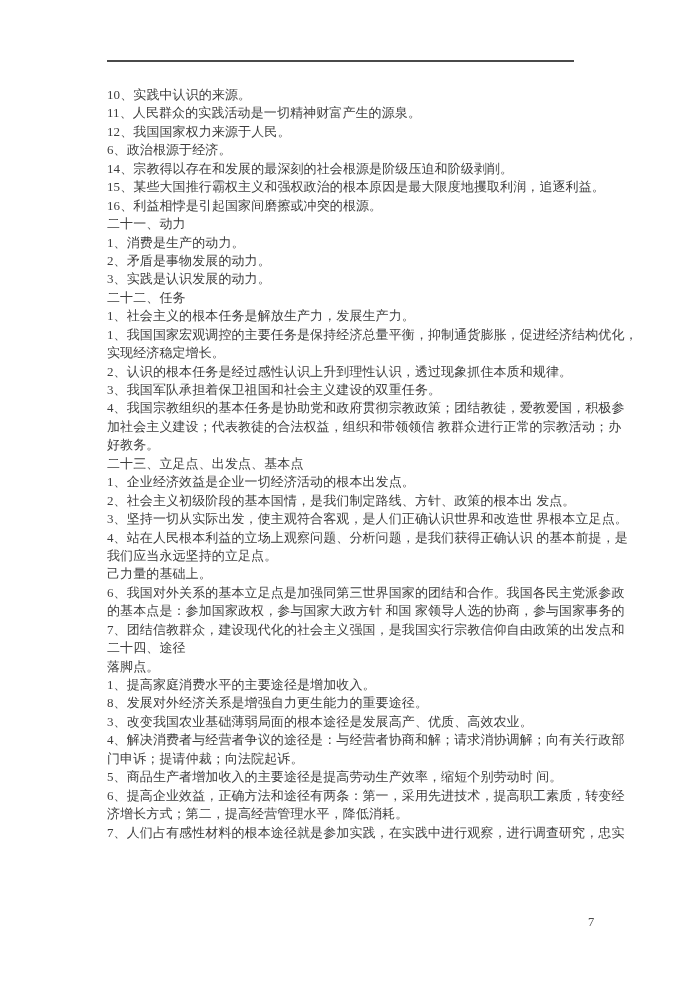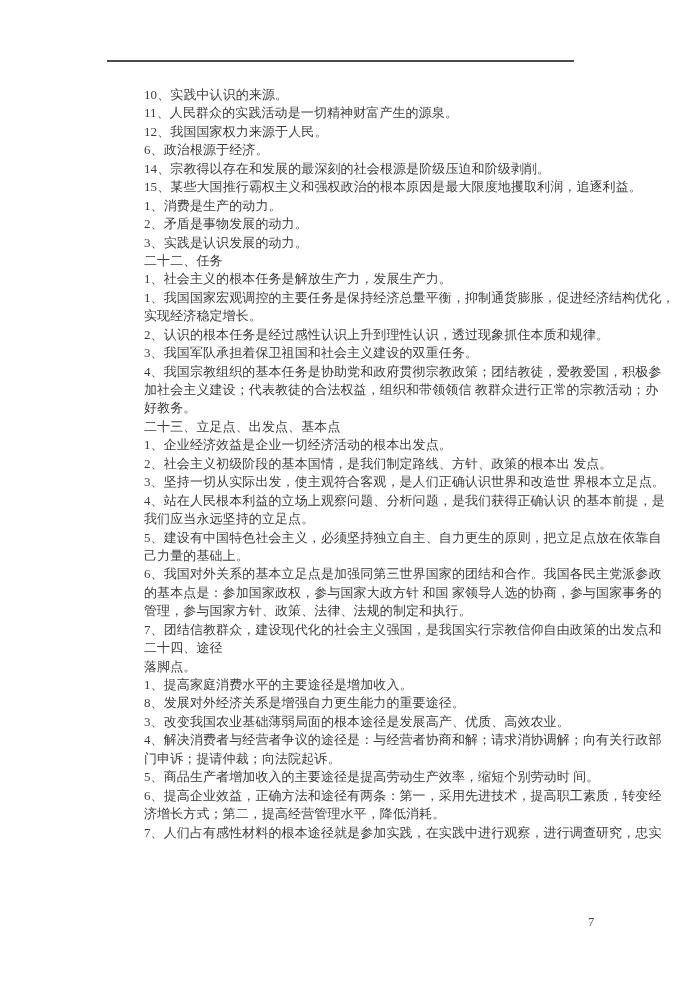--- a/index.html
+++ b/index.html
@@ -29,21 +29,20 @@
     top: 86px;
     width: 490px;
     color: #3d3d3d;
     font-size: 13px;
   }
   .line {
     height: 18.45px;
     line-height: 18.45px;
     white-space: pre;
     letter-spacing: 0.1px;
-    margin-left: 37px;
   }
   .page-number {
     position: absolute;
     left: 588px;
     top: 915px;
     font-size: 12.5px;
     color: #4a4a4a;
   }
 </style>
 </head>
@@ -51,43 +50,43 @@
 
 <div class="page">
   <div class="header-rule"></div>
   <div class="content">
       <div class="line">10、实践中认识的来源。</div>
       <div class="line">11、人民群众的实践活动是一切精神财富产生的源泉。</div>
       <div class="line">12、我国国家权力来源于人民。</div>
       <div class="line">6、政治根源于经济。</div>
       <div class="line">14、宗教得以存在和发展的最深刻的社会根源是阶级压迫和阶级剥削。</div>
       <div class="line">15、某些大国推行霸权主义和强权政治的根本原因是最大限度地攫取利润，追逐利益。</div>
+      <div class="line">16、利益相悖是引起国家间磨擦或冲突的根源。</div>
+      <div class="line heading">二十一、动力</div>
       <div class="line">1、消费是生产的动力。</div>
       <div class="line">2、矛盾是事物发展的动力。</div>
       <div class="line">3、实践是认识发展的动力。</div>
       <div class="line heading">二十二、任务</div>
       <div class="line">1、社会主义的根本任务是解放生产力，发展生产力。</div>
       <div class="line">1、我国国家宏观调控的主要任务是保持经济总量平衡，抑制通货膨胀，促进经济结构优化，</div>
       <div class="line">实现经济稳定增长。</div>
       <div class="line">2、认识的根本任务是经过感性认识上升到理性认识，透过现象抓住本质和规律。</div>
       <div class="line">3、我国军队承担着保卫祖国和社会主义建设的双重任务。</div>
       <div class="line">4、我国宗教组织的基本任务是协助党和政府贯彻宗教政策；团结教徒，爱教爱国，积极参</div>
       <div class="line">加社会主义建设；代表教徒的合法权益，组织和带领领信 教群众进行正常的宗教活动；办</div>
       <div class="line">好教务。</div>
       <div class="line heading">二十三、立足点、出发点、基本点</div>
       <div class="line">1、企业经济效益是企业一切经济活动的根本出发点。</div>
       <div class="line">2、社会主义初级阶段的基本国情，是我们制定路线、方针、政策的根本出 发点。</div>
       <div class="line">3、坚持一切从实际出发，使主观符合客观，是人们正确认识世界和改造世 界根本立足点。</div>
       <div class="line">4、站在人民根本利益的立场上观察问题、分析问题，是我们获得正确认识 的基本前提，是</div>
       <div class="line">我们应当永远坚持的立足点。</div>
-      <div class="line">5、建设有中国特色社会主义，必须坚持独立自主、自力更生的原则，把立足点放在依靠自</div>
       <div class="line">己力量的基础上。</div>
       <div class="line">6、我国对外关系的基本立足点是加强同第三世界国家的团结和合作。我国各民主党派参政</div>
       <div class="line">的基本点是：参加国家政权，参与国家大政方针 和国 家领导人选的协商，参与国家事务的</div>
-      <div class="line">管理，参与国家方针、政策、法律、法规的制定和执行。</div>
       <div class="line">7、团结信教群众，建设现代化的社会主义强国，是我国实行宗教信仰自由政策的出发点和</div>
       <div class="line heading">二十四、途径</div>
       <div class="line">落脚点。</div>
       <div class="line">1、提高家庭消费水平的主要途径是增加收入。</div>
       <div class="line">8、发展对外经济关系是增强自力更生能力的重要途径。</div>
       <div class="line">3、改变我国农业基础薄弱局面的根本途径是发展高产、优质、高效农业。</div>
       <div class="line">4、解决消费者与经营者争议的途径是：与经营者协商和解；请求消协调解；向有关行政部</div>
       <div class="line">门申诉；提请仲裁；向法院起诉。</div>
       <div class="line">5、商品生产者增加收入的主要途径是提高劳动生产效率，缩短个别劳动时 间。</div>
       <div class="line">6、提高企业效益，正确方法和途径有两条：第一，采用先进技术，提高职工素质，转变经</div>

